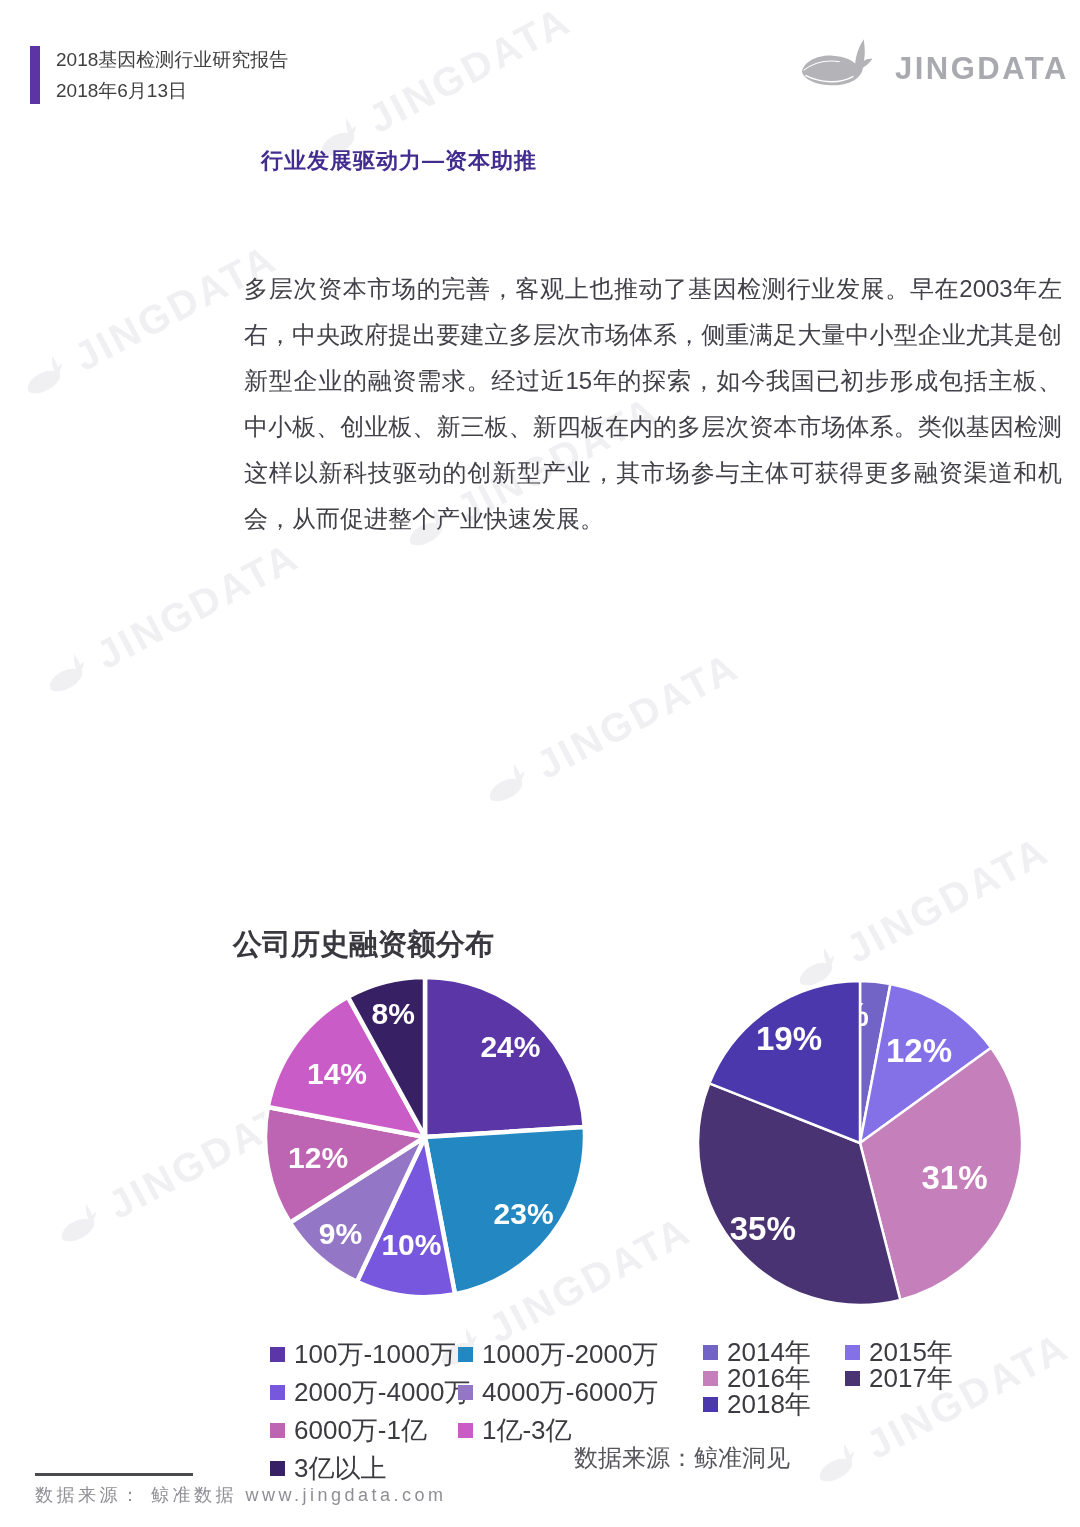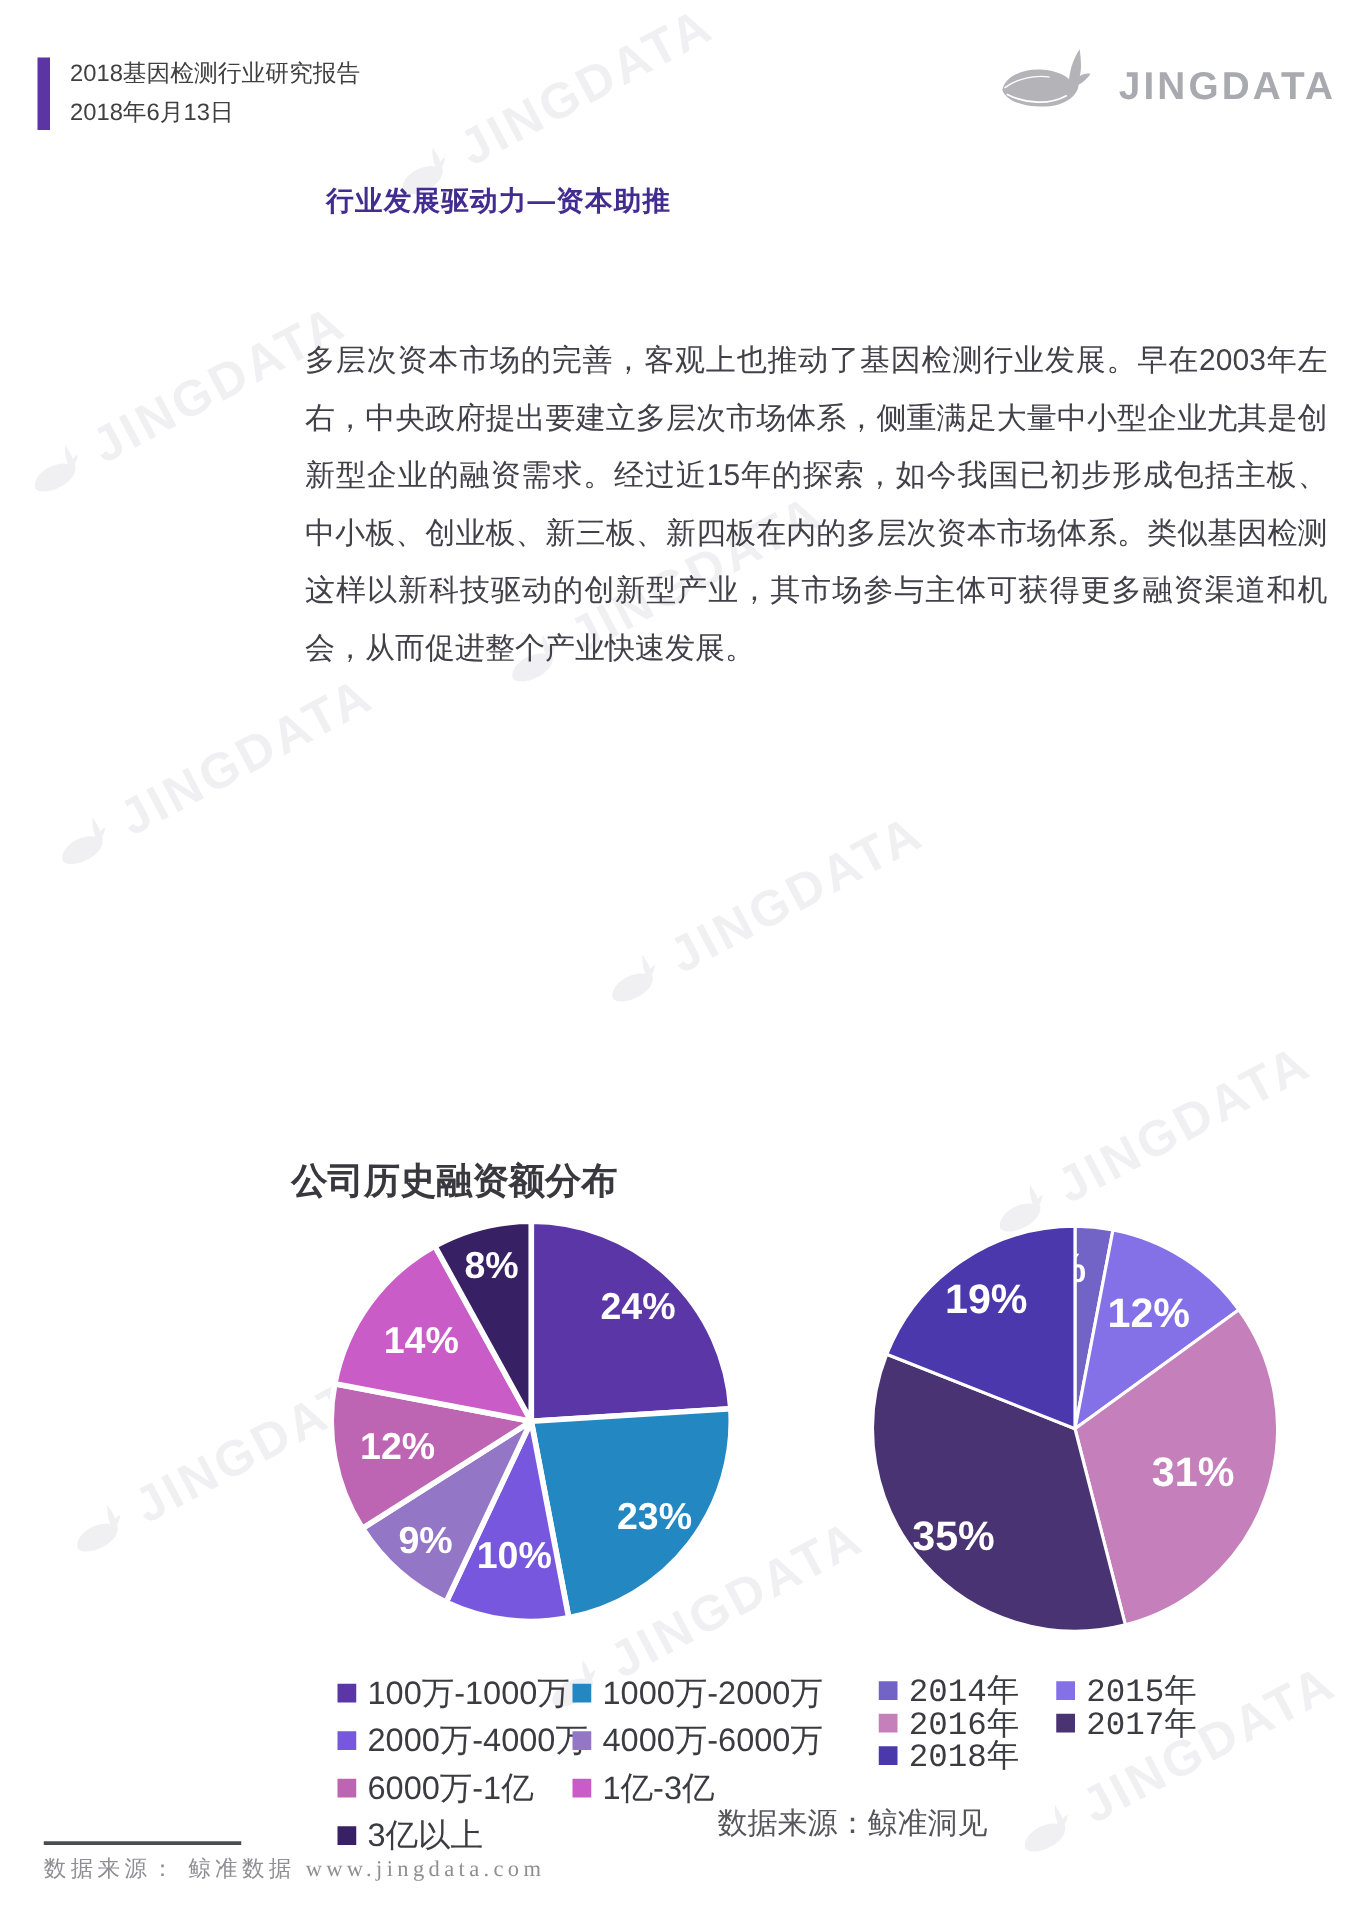--- a/index.html
+++ b/index.html
@@ -21,29 +21,29 @@
   
   .chart-title{position:absolute;font-size:29px;font-weight:bold;color:#39383f;text-align:left;}
   .chart-title.left{left:233px;top:925px;width:420px;}
   .chart-title.right{left:650px;top:925px;width:380px;}
   .pie{position:absolute;}
   .pie-left{left:262px;top:974px;width:326px;height:326px;}
   .pie-right{left:695px;top:978px;width:330px;height:330px;}
   
   .legend{position:absolute;display:grid;}
   .legend-left{left:270px;top:1340px;grid-template-columns:188px auto;row-gap:9px;}
-  .legend-right{left:703px;top:1340px;grid-template-columns:142px auto;row-gap:1px;font-family:Liberation Mono, monospace;}
+  .legend-right{left:703px;top:1340px;grid-template-columns:142px auto;row-gap:1px;}
   .legend-item{display:flex;align-items:center;height:29px;}
   .legend-right .legend-item{height:25px;}
   .legend-swatch{width:15px;height:15px;margin-right:9px;flex:0 0 auto;}
   .legend-label{font-size:26px;color:#3b3b42;white-space:nowrap;}
   .charts-source{position:absolute;left:470px;top:1442px;width:320px;text-align:right;font-size:24px;color:#55555b;}
   
   .footer-rule{position:absolute;left:35px;top:1473px;width:158px;height:3px;background:#4b4b52;}
-  .footer-source{position:absolute;left:35px;top:1483px;font-size:18px;letter-spacing:3.5px;color:#8e8e94;white-space:nowrap;font-family:Liberation Serif, serif;}
+  .footer-source{position:absolute;left:35px;top:1483px;font-size:18px;letter-spacing:3.5px;color:#8e8e94;white-space:nowrap;}
   
   .watermark{position:absolute;display:flex;align-items:center;gap:10px;transform:rotate(-28deg);
     color:#e4e4e9;opacity:.55;pointer-events:none;}
   .watermark span{font-size:40px;font-weight:800;letter-spacing:3px;white-space:nowrap;}
   .watermark svg{width:52px;height:38px;}
 </style>
 </head>
 <body>
 
 <div class="page">

